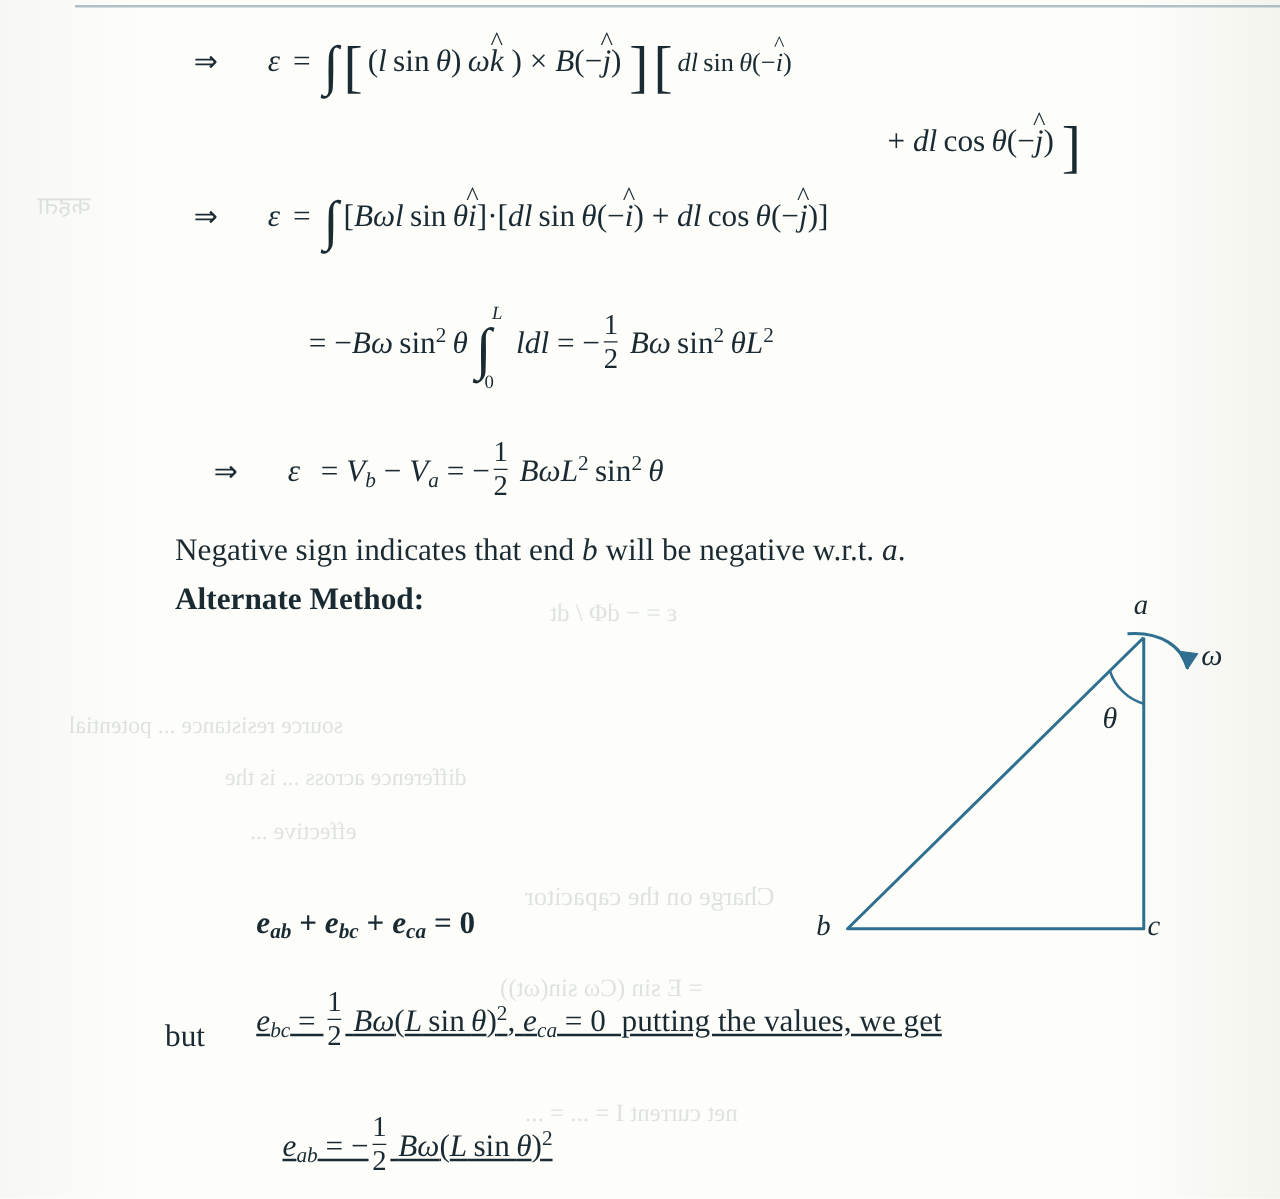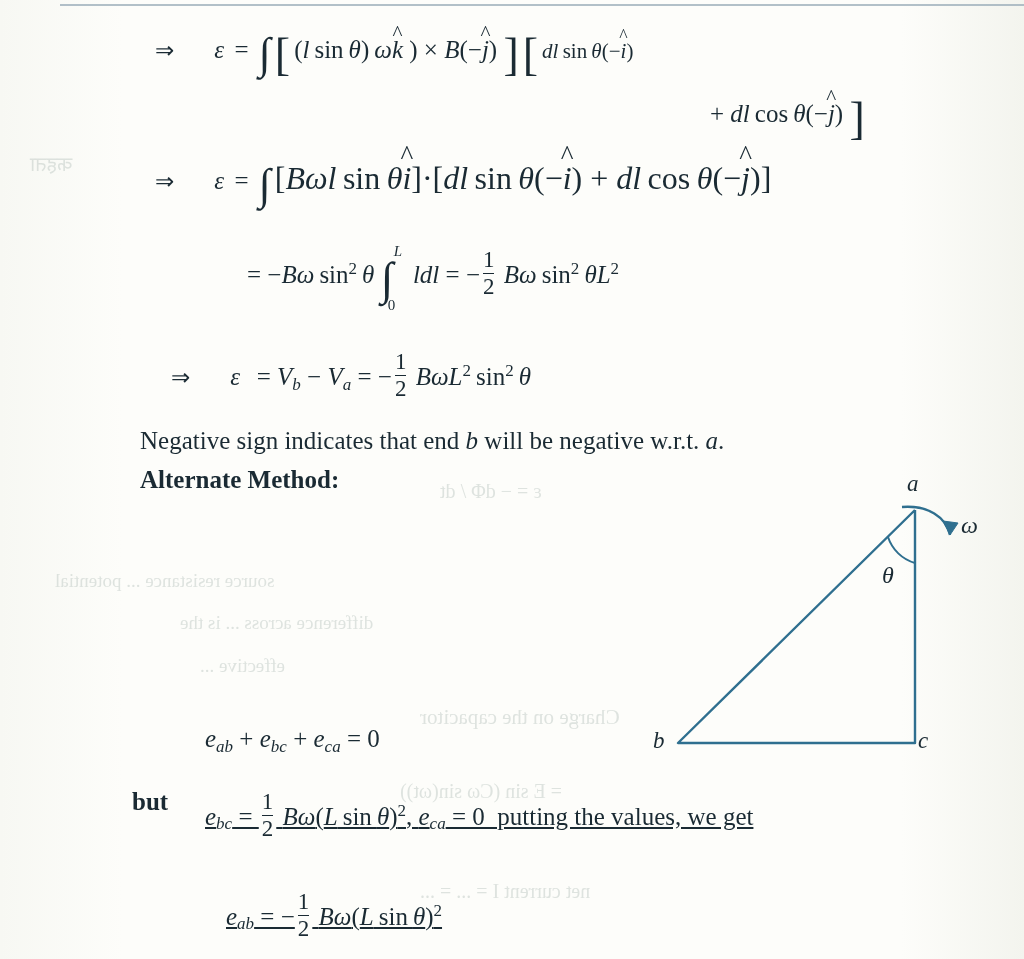--- a/index.html
+++ b/index.html
@@ -195,21 +195,21 @@
     + <i class="v">dl</i> cos <i class="v">θ</i>(−<span class="hat"><span class="hb">^</span><i class="v">j</i></span>)
     <span class="big-brk">]</span>
   </div>
 
   <div class="math-block" style="left:155px; top:160px;">
     <span class="arrow">⇒</span>
     <span style="display:inline-block; width:32px;"></span>
     <span class="eps">ε</span>
     <span style="font-size:25px;">&nbsp;=&nbsp;</span>
     <span class="big-int">∫</span>
-    <span style="font-size:32px;">
+    <span style="font-size:25px;">
       [<i class="v">Bωl</i> sin <i class="v">θ</i><span class="hat"><span class="hb">^</span><i class="v">i</i></span>]·[<i class="v">dl</i> sin <i class="v">θ</i>(−<span class="hat"><span class="hb">^</span><i class="v">i</i></span>) + <i class="v">dl</i> cos <i class="v">θ</i>(−<span class="hat"><span class="hb">^</span><i class="v">j</i></span>)]
     </span>
   </div>
 
   <div class="math-block" style="left:247px; top:248px; font-size:25px;">
     = −<i class="v">Bω</i> sin<span class="sup">2</span> <i class="v">θ</i>
     <span class="intlim">
       <span class="up">L</span><span class="sym">∫</span><span class="lo">0</span>
     </span>
     <i class="v">ldl</i> = −<span class="frac"><span class="num">1</span><span class="bar"></span><span class="den">2</span></span>
@@ -226,25 +226,25 @@
     </span>
   </div>
 
   <div class="para" style="left:140px; top:423px;">
     Negative sign indicates that end <i class="v">b</i> will be negative w.r.t. <i class="v">a</i>.
   </div>
 
   <div class="para bold" style="left:140px; top:462px;">Alternate Method:</div>
 
 
-  <div class="eq-center" style="left:205px; top:725px;">
+  <div class="eq-center" style="left:205px; top:725px;font-weight:bold;">
     <i class="v">e</i><span class="sub">ab</span> + <i class="v">e</i><span class="sub">bc</span> + <i class="v">e</i><span class="sub">ca</span> = 0
   </div>
 
-  <div class="para" style="left:132px; top:784px;font-weight:bold;">but</div>
+  <div class="para" style="left:132px; top:812px;">but</div>
   <div class="eq-center" style="left:205px; top:790px;text-decoration:underline;">
     <i class="v">e</i><span class="sub">bc</span> = <span class="frac"><span class="num">1</span><span class="bar"></span><span class="den">2</span></span>
     <i class="v">Bω</i>(<i class="v">L</i> sin <i class="v">θ</i>)<span class="sup">2</span>, <i class="v">e</i><span class="sub">ca</span> = 0&nbsp; putting the values, we get
   </div>
 
   <div class="eq-center" style="left:226px; top:890px;text-decoration:underline;">
     <i class="v">e</i><span class="sub">ab</span> = −<span class="frac"><span class="num">1</span><span class="bar"></span><span class="den">2</span></span>
     <i class="v">Bω</i>(<i class="v">L</i> sin <i class="v">θ</i>)<span class="sup">2</span>
   </div>
 

